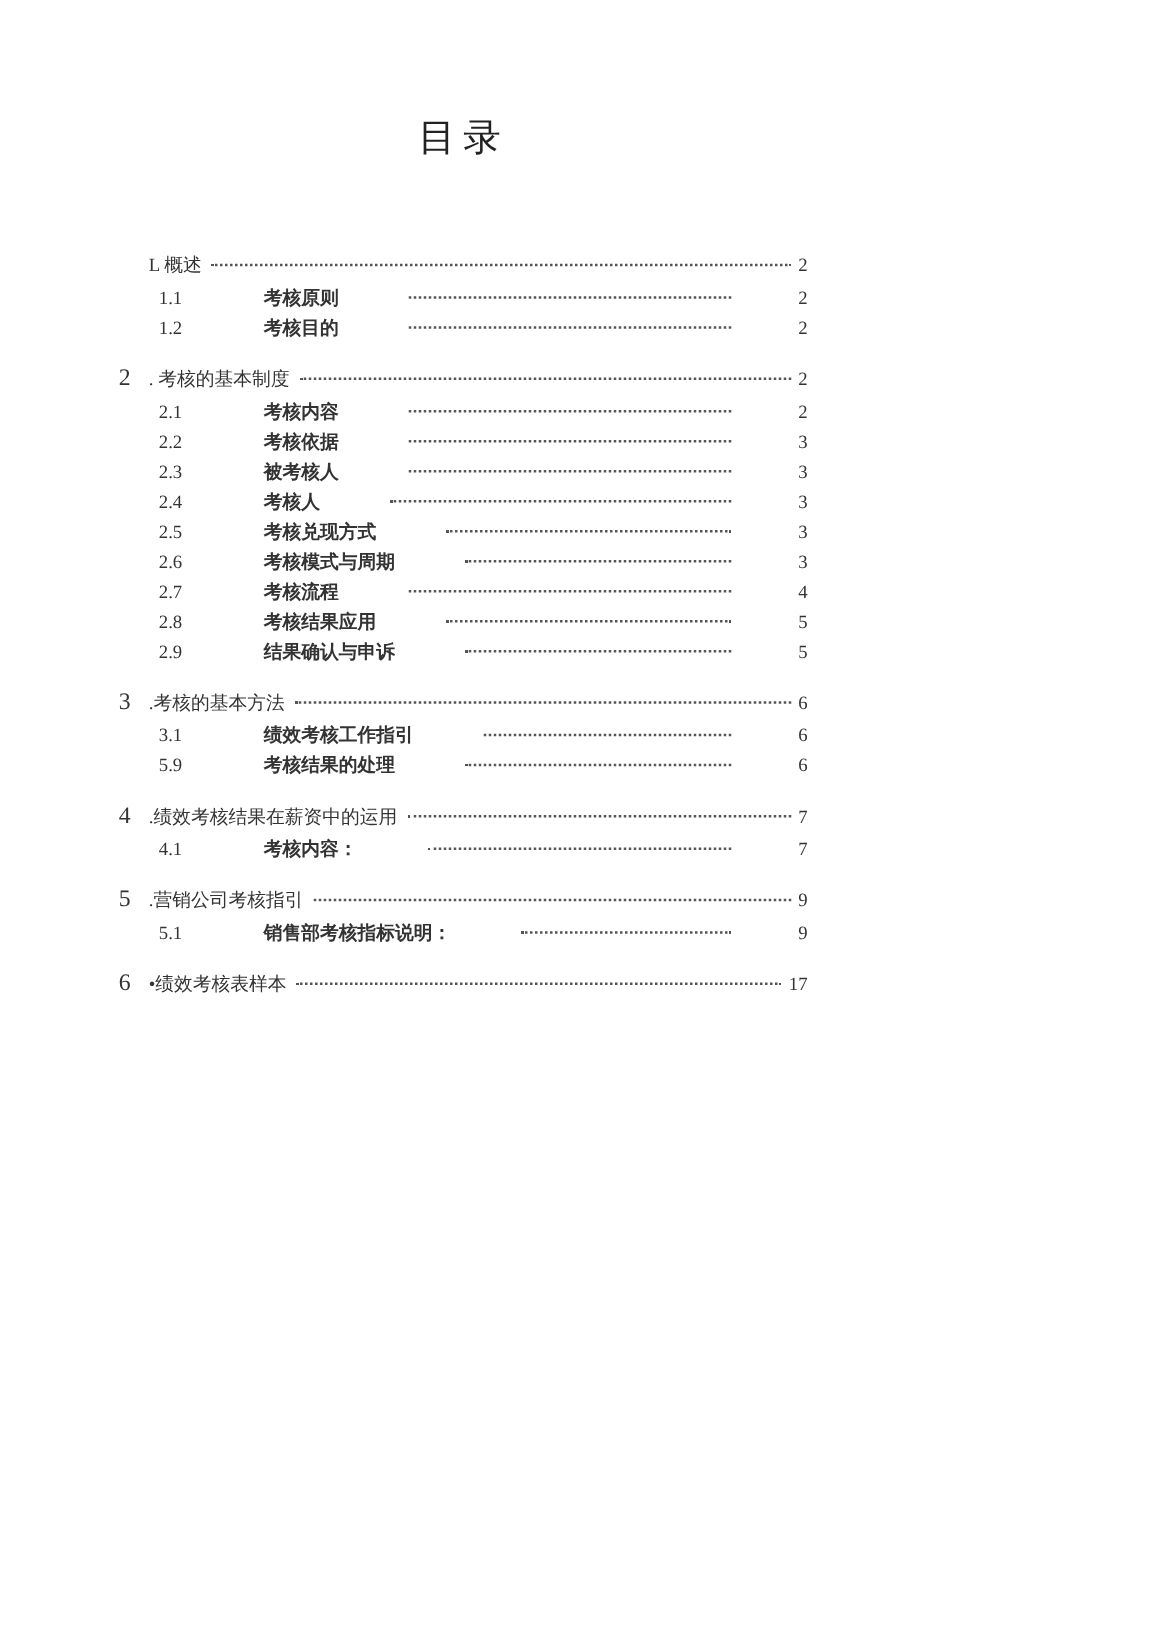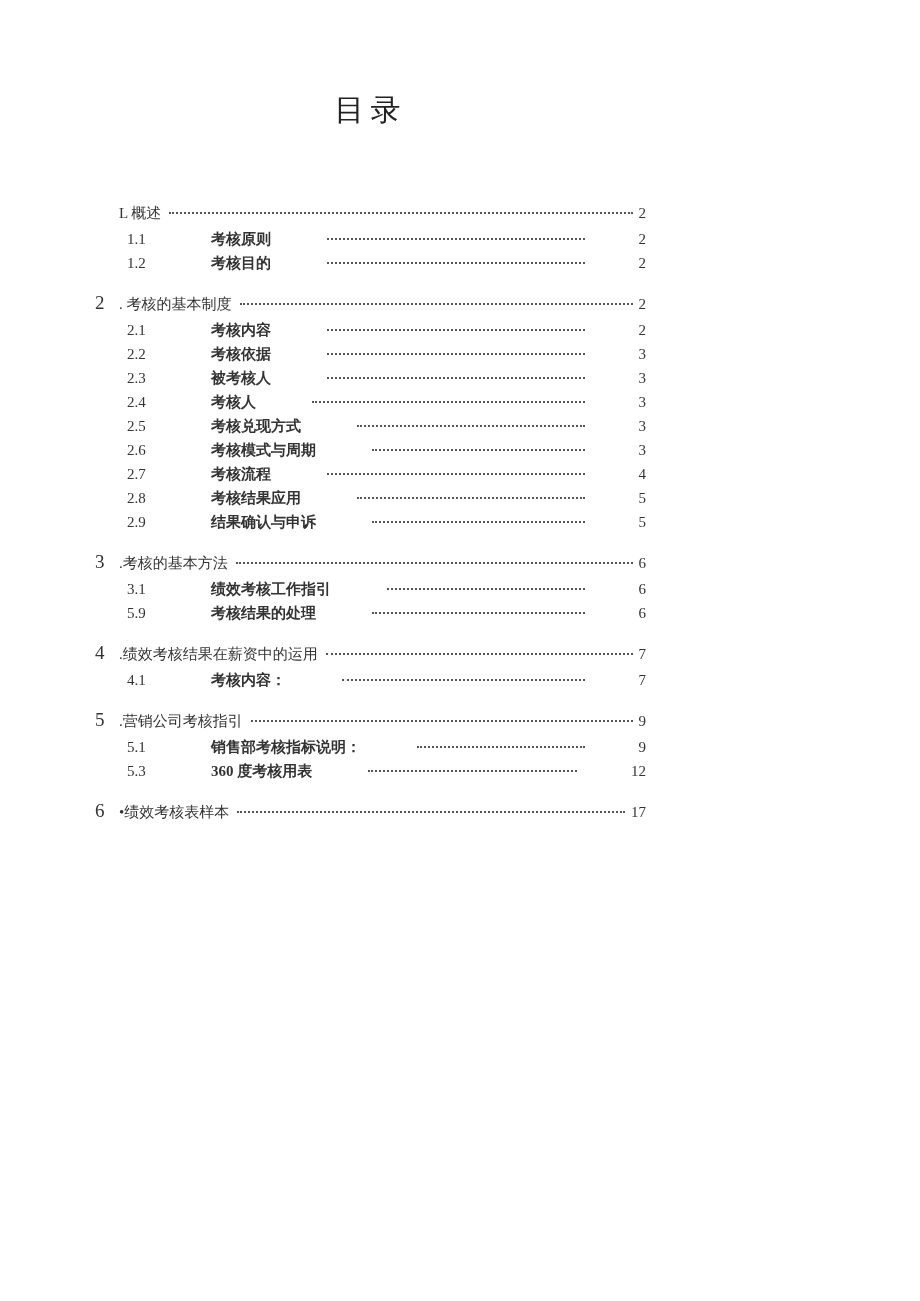--- a/index.html
+++ b/index.html
@@ -191,26 +191,20 @@
         <span class="l1-label">.营销公司考核指引</span>
         <span class="leader"></span>
         <span class="pg">9</span>
       </div>
       <div class="toc-row l2">
         <span class="l2-num">5.1</span>
         <span class="l2-label">销售部考核指标说明：</span>
         <span class="leader"></span>
         <span class="pg">9</span>
       </div>
-      <div class="toc-row l2">
-        <span class="l2-num">5.3</span>
-        <span class="l2-label">360 度考核用表</span>
-        <span class="leader"></span>
-        <span class="pg">12</span>
-      </div>
       <div class="section-gap"></div>
       <div class="toc-row l1">
         <span class="chapter-num">6</span>
         <span class="l1-label">•绩效考核表样本</span>
         <span class="leader"></span>
         <span class="pg">17</span>
       </div>
     </div>
 </div>
 

